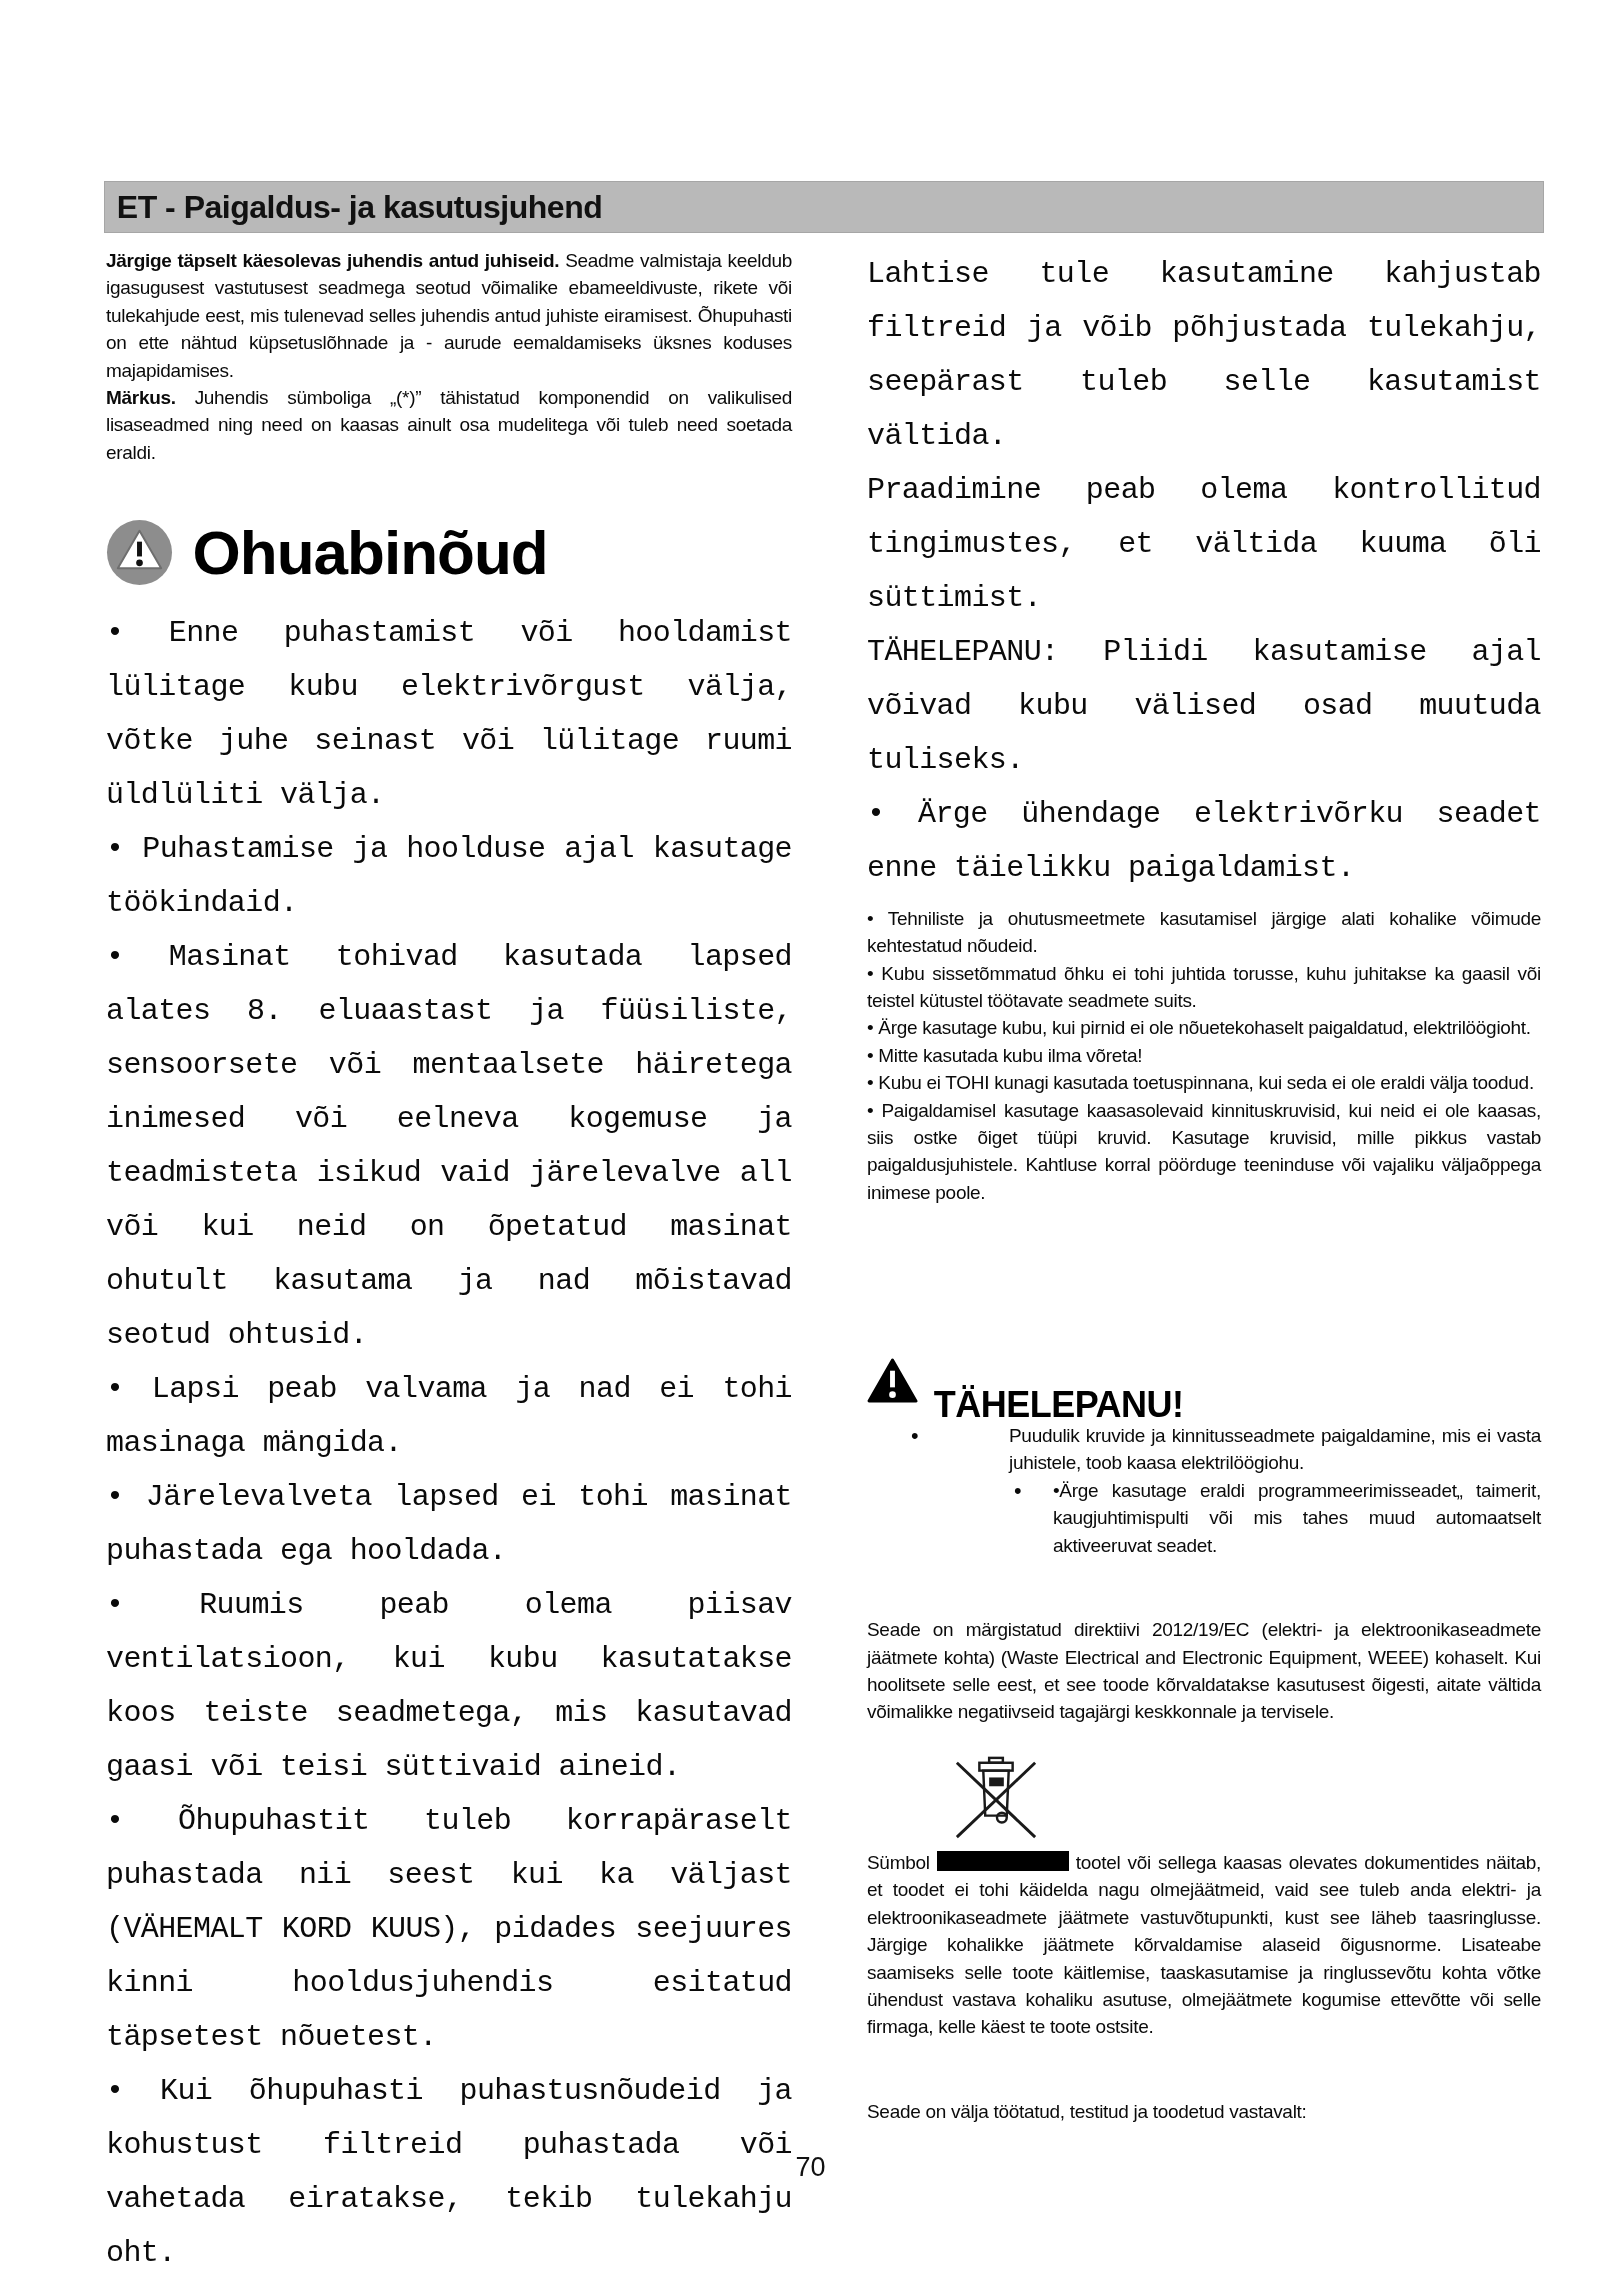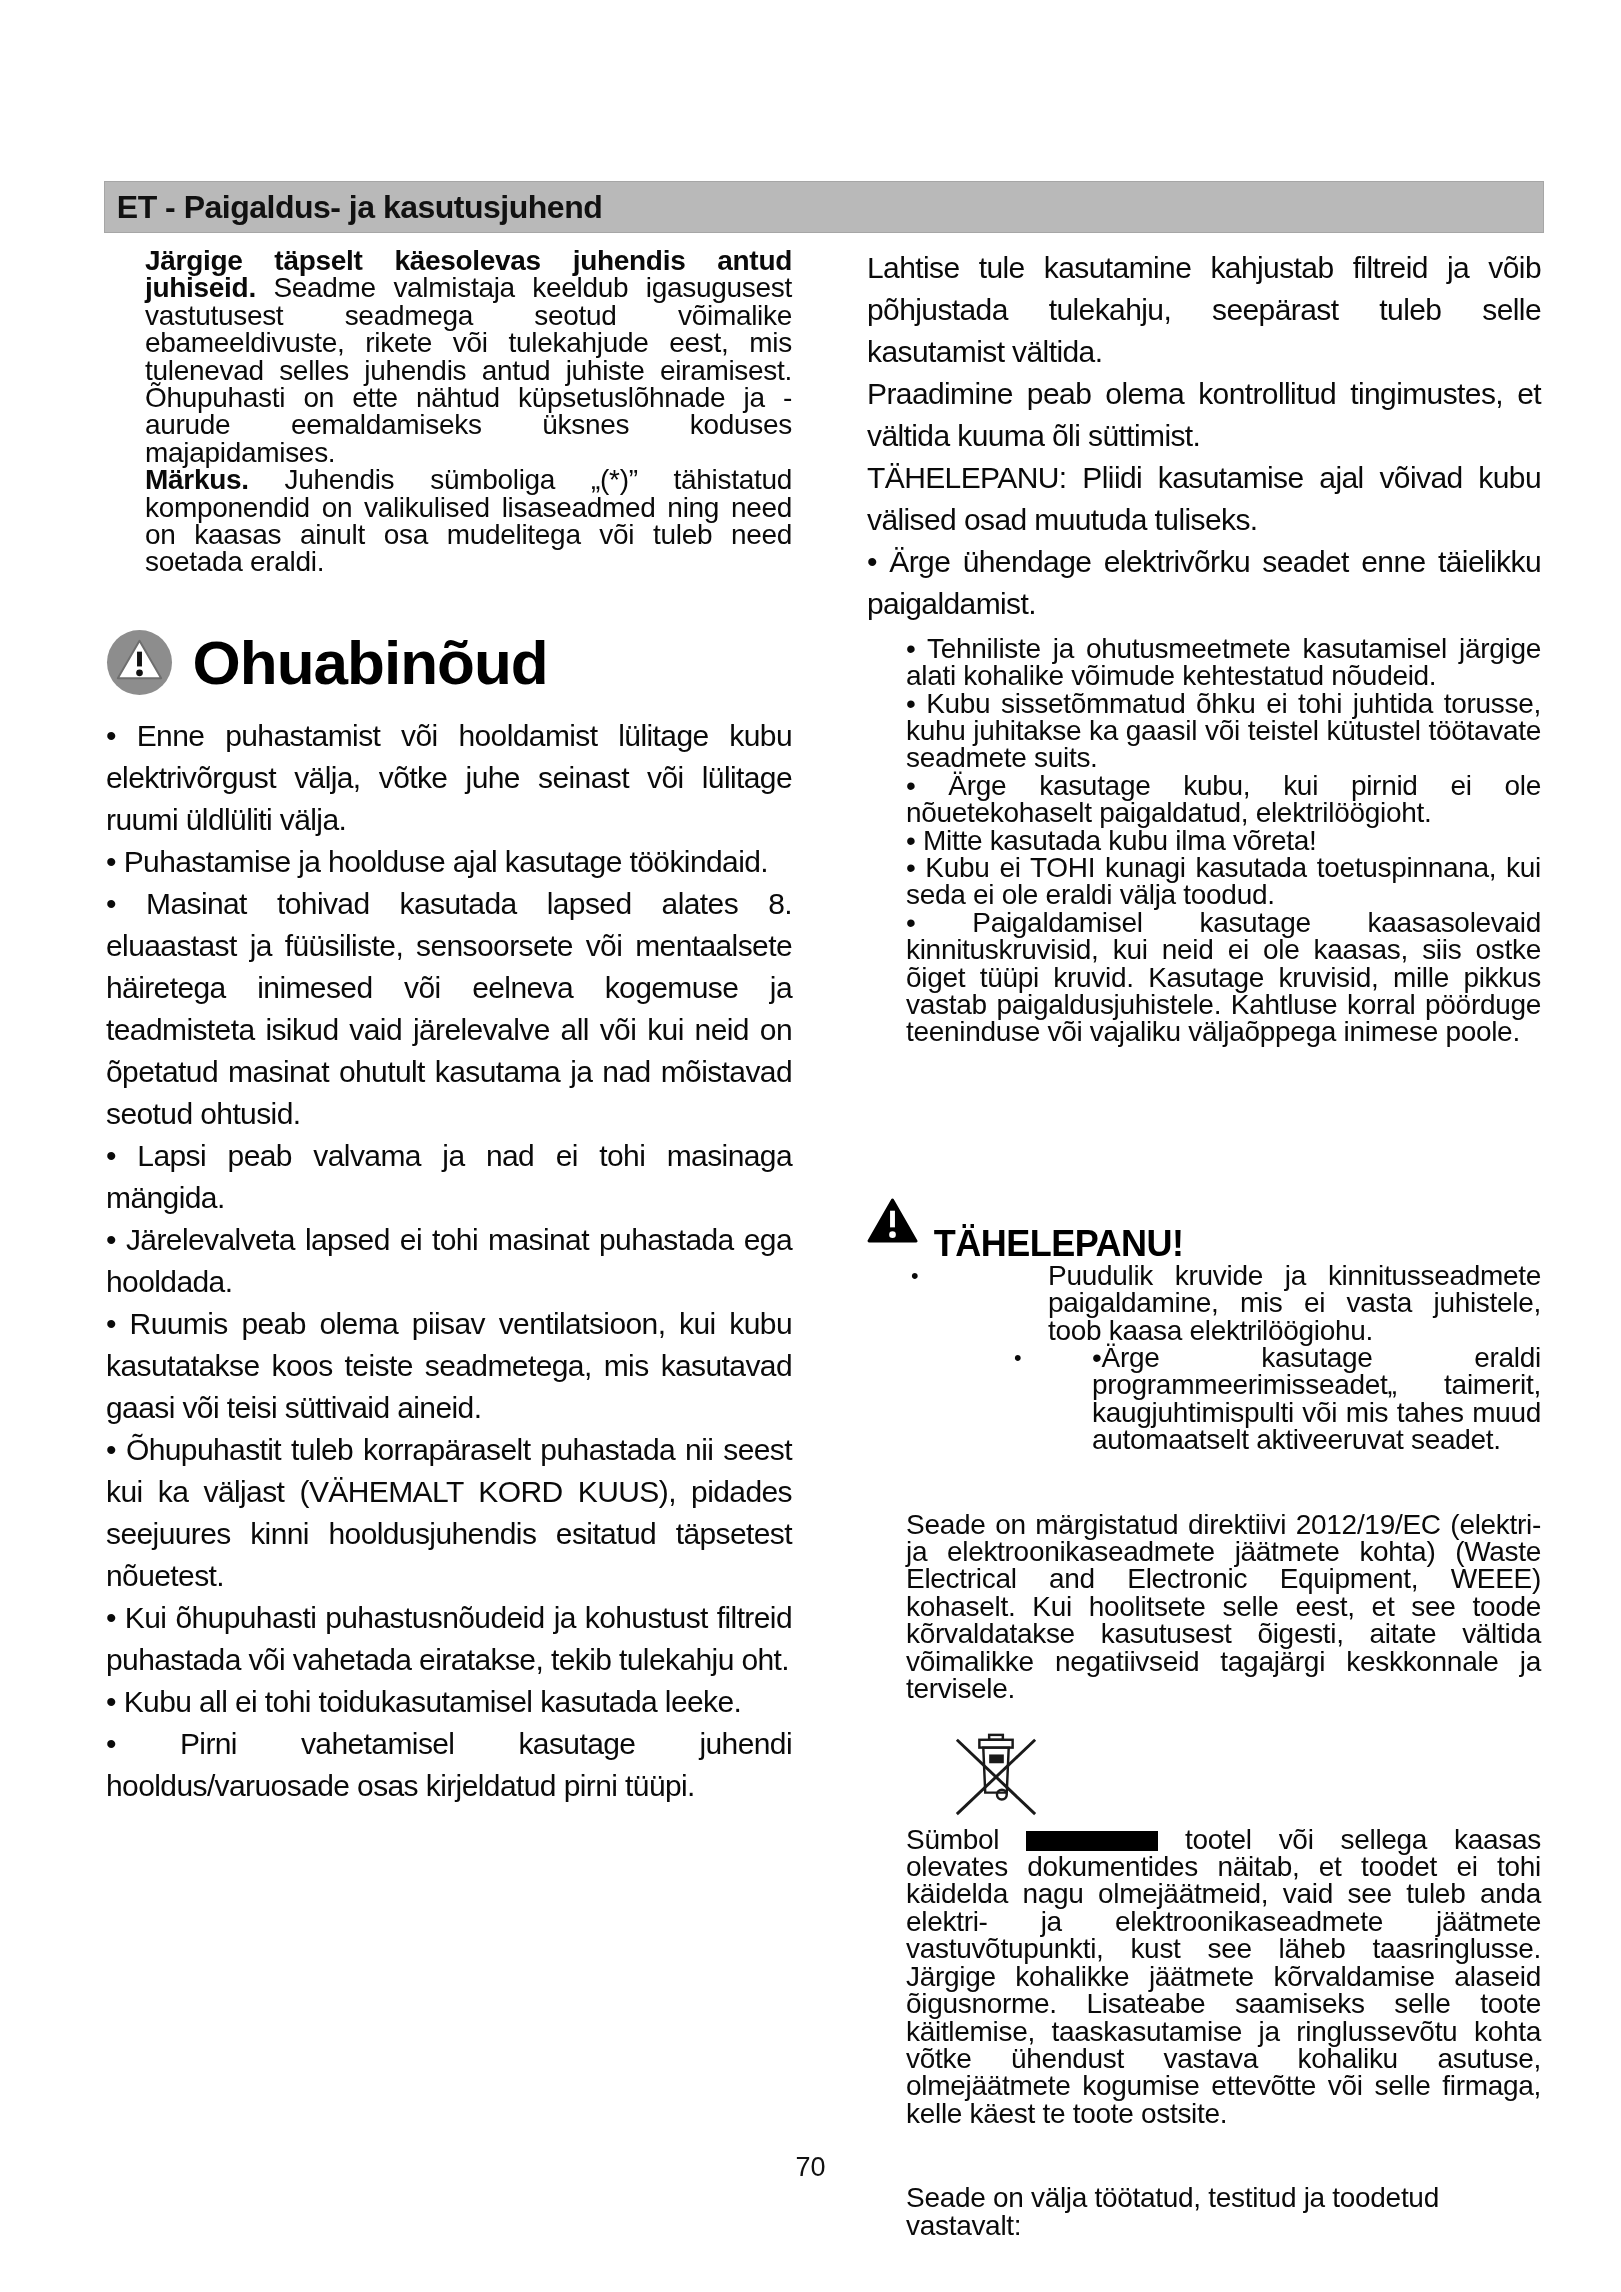--- a/index.html
+++ b/index.html
@@ -23,26 +23,26 @@
   .header-bar span {
     font-size:32px; font-weight:bold; color:#111;
     letter-spacing:-0.5px;
   }
   .col { position:absolute; top:247px; }
   .col-left  { left:106px; width:686px; }
   .col-right { left:867px; width:674px; }
 
   p { margin:0; }
   .small {
-    font-size:28px; line-height:27.4px;
-    text-align:justify; letter-spacing:-0.3px;margin-left:39px;
+    font-size:19px; line-height:27.4px;
+    text-align:justify; letter-spacing:-0.3px;
   }
   .large {
-    font-size:30px; line-height:42px;
-    text-align:justify; letter-spacing:-0.6px;
+    font-size:30px; line-height:54px;
+    text-align:justify; letter-spacing:-0.6px;font-family:Liberation Mono, monospace;
   }
   .section-heading {
     display:flex; align-items:center; gap:19.6px;
     margin-top:51px; margin-bottom:17.6px; height:71px;
   }
   .section-title {
     font-size:62px; font-weight:bold; letter-spacing:-1px; color:#000;
   }
   .small-block { margin-top:9.8px; }
   .attention-heading {

